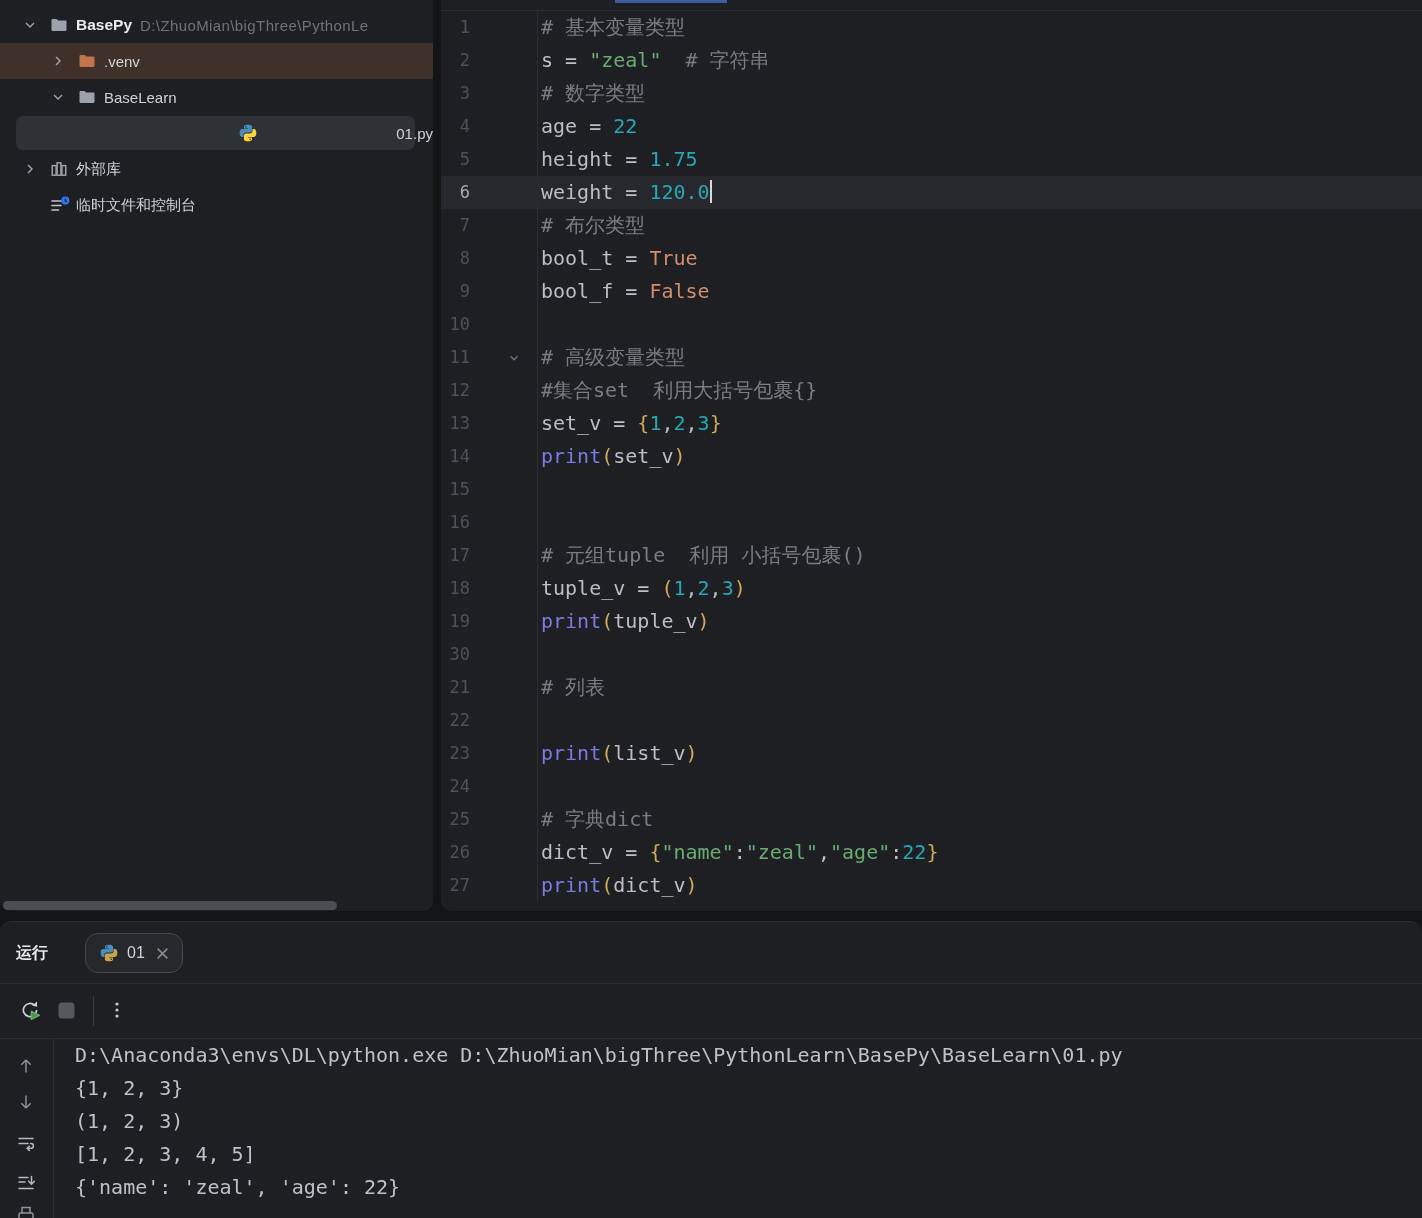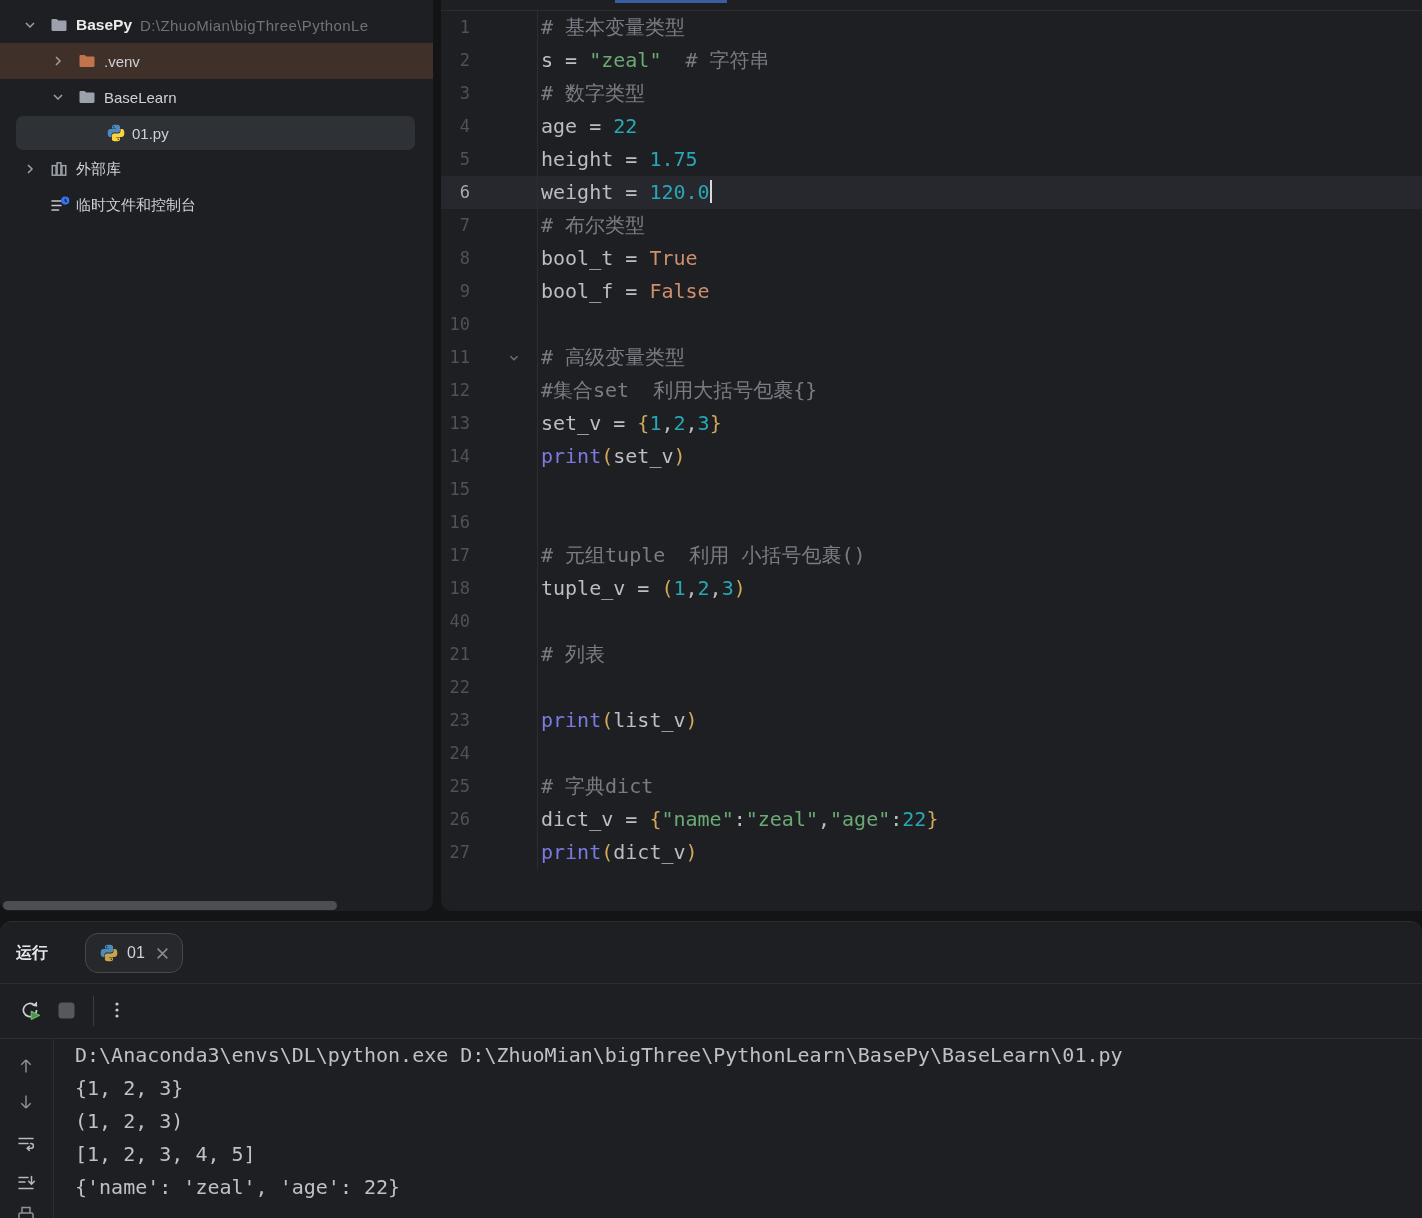--- a/index.html
+++ b/index.html
@@ -101,21 +101,21 @@
             <path d="M4 6l4 4 4-4"></path>
           </svg>
         </span>
         <span class="ticon">
           <svg width="18" height="16" viewBox="0 0 18 16">
             <path d="M1.5 3.2c0-.7.5-1.2 1.2-1.2h3.6c.4 0 .8.2 1 .5l.9 1.1h7.1c.7 0 1.2.5 1.2 1.2v8c0 .7-.5 1.2-1.2 1.2H2.7c-.7 0-1.2-.5-1.2-1.2z" fill="#9BA2AC"></path>
           </svg>
         </span>
         <span class="tname">BaseLearn</span>
       </div>
-      <div class="tree-row sel" style="padding-left: 78px;">
+      <div class="tree-row sel" style="padding-left: 78px; justify-content: space-between;">
         <span class="chev"></span>
         <span class="ticon">
           <svg width="20" height="20" viewBox="0 0 24 24">
             <path fill="#4B8BBE" d="M11.9 2c-5 0-4.7 2.2-4.7 2.2v2.3h4.8v.7H5.3S2 6.8 2 11.9c0 5.1 2.9 4.9 2.9 4.9h1.7v-2.4s-.1-2.9 2.8-2.9h4.8s2.7.1 2.7-2.6V4.6S17.3 2 11.9 2zM9.3 3.5a.9.9 0 1 1 0 1.8.9.9 0 0 1 0-1.8z"></path>
             <path fill="#FFD43B" d="M12.1 22c5 0 4.7-2.2 4.7-2.2v-2.3H12v-.7h6.7s3.3.4 3.3-4.7c0-5.1-2.9-4.9-2.9-4.9h-1.7v2.4s.1 2.9-2.8 2.9H9.8s-2.7-.1-2.7 2.6v4.4S6.7 22 12.1 22zm2.6-1.5a.9.9 0 1 1 0-1.8.9.9 0 0 1 0 1.8z"></path>
           </svg>
         </span>
         <span class="tname">01.py</span>
       </div>
       <div class="tree-row" style="padding-left: 22px;">
@@ -264,21 +264,27 @@
         <div class="codetext"><span class="tk-c"># 元组tuple  利用 小括号包裹()</span></div>
       </div>
       <div class="code-row">
         <div class="gutter">
           <span class="lnum">18</span>
         </div>
         <div class="codetext"><span class="tk-v">tuple_v</span><span class="tk-o"> = </span><span class="tk-br">(</span><span class="tk-n">1</span><span class="tk-p">,</span><span class="tk-n">2</span><span class="tk-p">,</span><span class="tk-n">3</span><span class="tk-br">)</span></div>
       </div>
       <div class="code-row">
         <div class="gutter">
-          <span class="lnum">40</span>
+          <span class="lnum">19</span>
+        </div>
+        <div class="codetext"><span class="tk-b">print</span><span class="tk-br">(</span><span class="tk-v">tuple_v</span><span class="tk-br">)</span></div>
+      </div>
+      <div class="code-row">
+        <div class="gutter">
+          <span class="lnum">30</span>
         </div>
         <div class="codetext"></div>
       </div>
       <div class="code-row">
         <div class="gutter">
           <span class="lnum">21</span>
         </div>
         <div class="codetext"><span class="tk-c"># 列表</span></div>
       </div>
       <div class="code-row">

